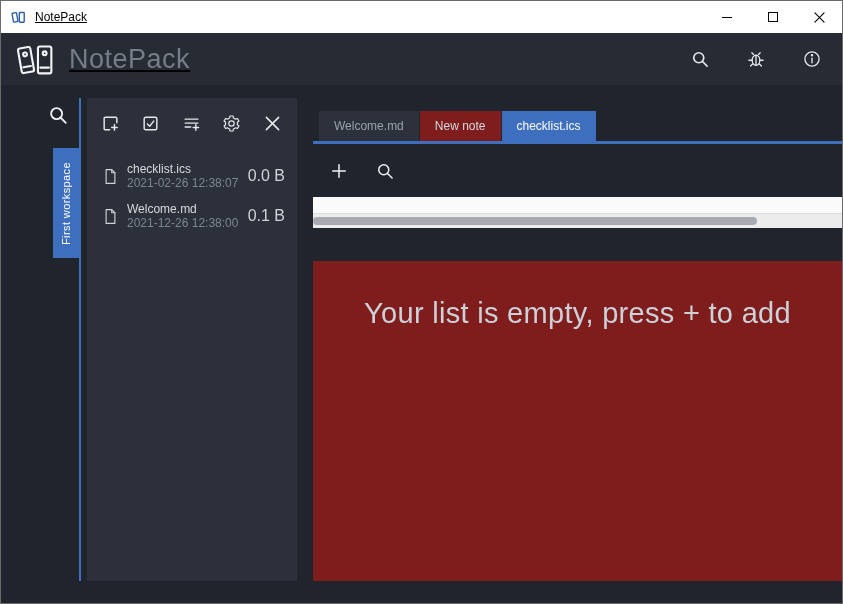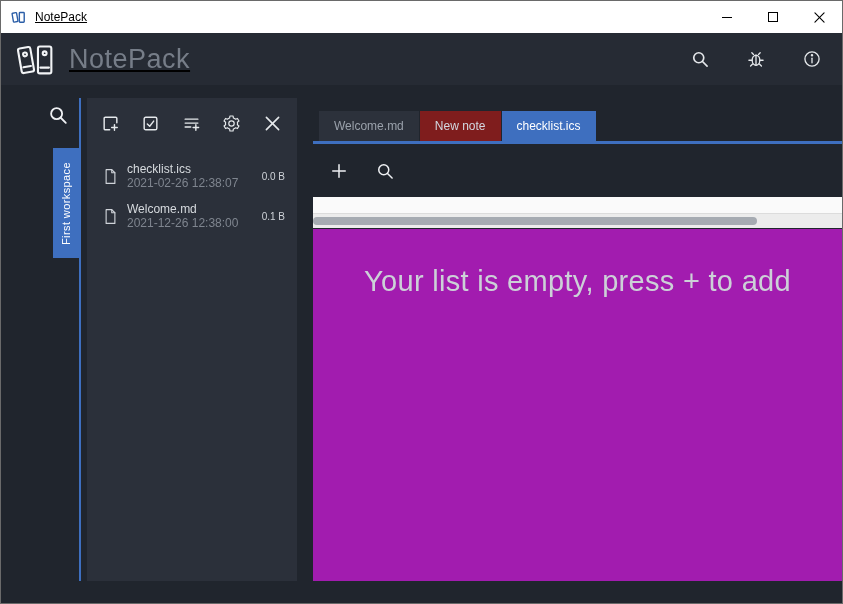--- a/index.html
+++ b/index.html
@@ -71,21 +71,21 @@
   .ft-icon.big { width: 21px; height: 21px; }
   .file-list { flex: 1; padding-top: 8px; }
   .file-row {
     display: flex; align-items: center; padding: 6px 12px 6px 16px; gap: 9px;
     cursor: pointer;
   }
   .file-doc-icon { width: 15px; height: 17px; color: #cfd3d9; flex: 0 0 auto; }
   .file-meta { flex: 1; min-width: 0; }
   .file-name { font-size: 12px; color: #d6dade; line-height: 15px; }
   .file-date { font-size: 12px; color: #7f858f; line-height: 13px; }
-  .file-size { font-size: 10px; color: #cfd3d9; white-space: nowrap; }
+  .file-size { font-size: 16px; color: #cfd3d9; white-space: nowrap; }
 
   
   .main { position: absolute; left: 312px; top: 13px; right: 0; height: 483px; display: flex; flex-direction: column; }
   .tabbar { height: 43px; display: flex; align-items: flex-end; padding-left: 6px; }
   .tab {
     height: 30px; display: flex; align-items: center; padding: 0 15px;
     font-size: 12px; margin-right: 1px; cursor: pointer; white-space: nowrap;
   }
   .tab.inactive { background: #2c313b; color: #9aa1ab; }
   .tab.newnote  { background: #7f1d1d; color: #d3d8e0; }
@@ -95,21 +95,21 @@
     height: 53px; background: #20252d; display: flex; align-items: center;
     gap: 26px; padding-left: 16px; color: #eef0f3;
   }
   .mt-icon { width: 20px; height: 20px; display: block; cursor: pointer; }
 
   .list-strip { height: 32px; }
   .strip-white { height: 17px; background: #fafafa; border-bottom: 1px solid #dcdcdc; }
   .strip-track { height: 14px; background: #ececec; position: relative; }
   .strip-thumb { position: absolute; left: 0; top: 3px; height: 8px; width: 84%; background: #a6abb2; border-radius: 4px; cursor: pointer; }
 
-  .content { flex: 1; background: #a21caf; overflow: hidden; }
+  .content { flex: 1; background: #7f1d1d; overflow: hidden; margin-top: 32px; }
   .empty-message {
     margin-top: 36px; text-align: center;
     font-size: 29px; font-weight: 300; color: #ccd1d7; letter-spacing: 0.3px;
   }
 
   svg { stroke: currentColor; fill: none; stroke-width: 2; stroke-linecap: round; stroke-linejoin: round; }
 </style>
 </head>
 <body>
 

